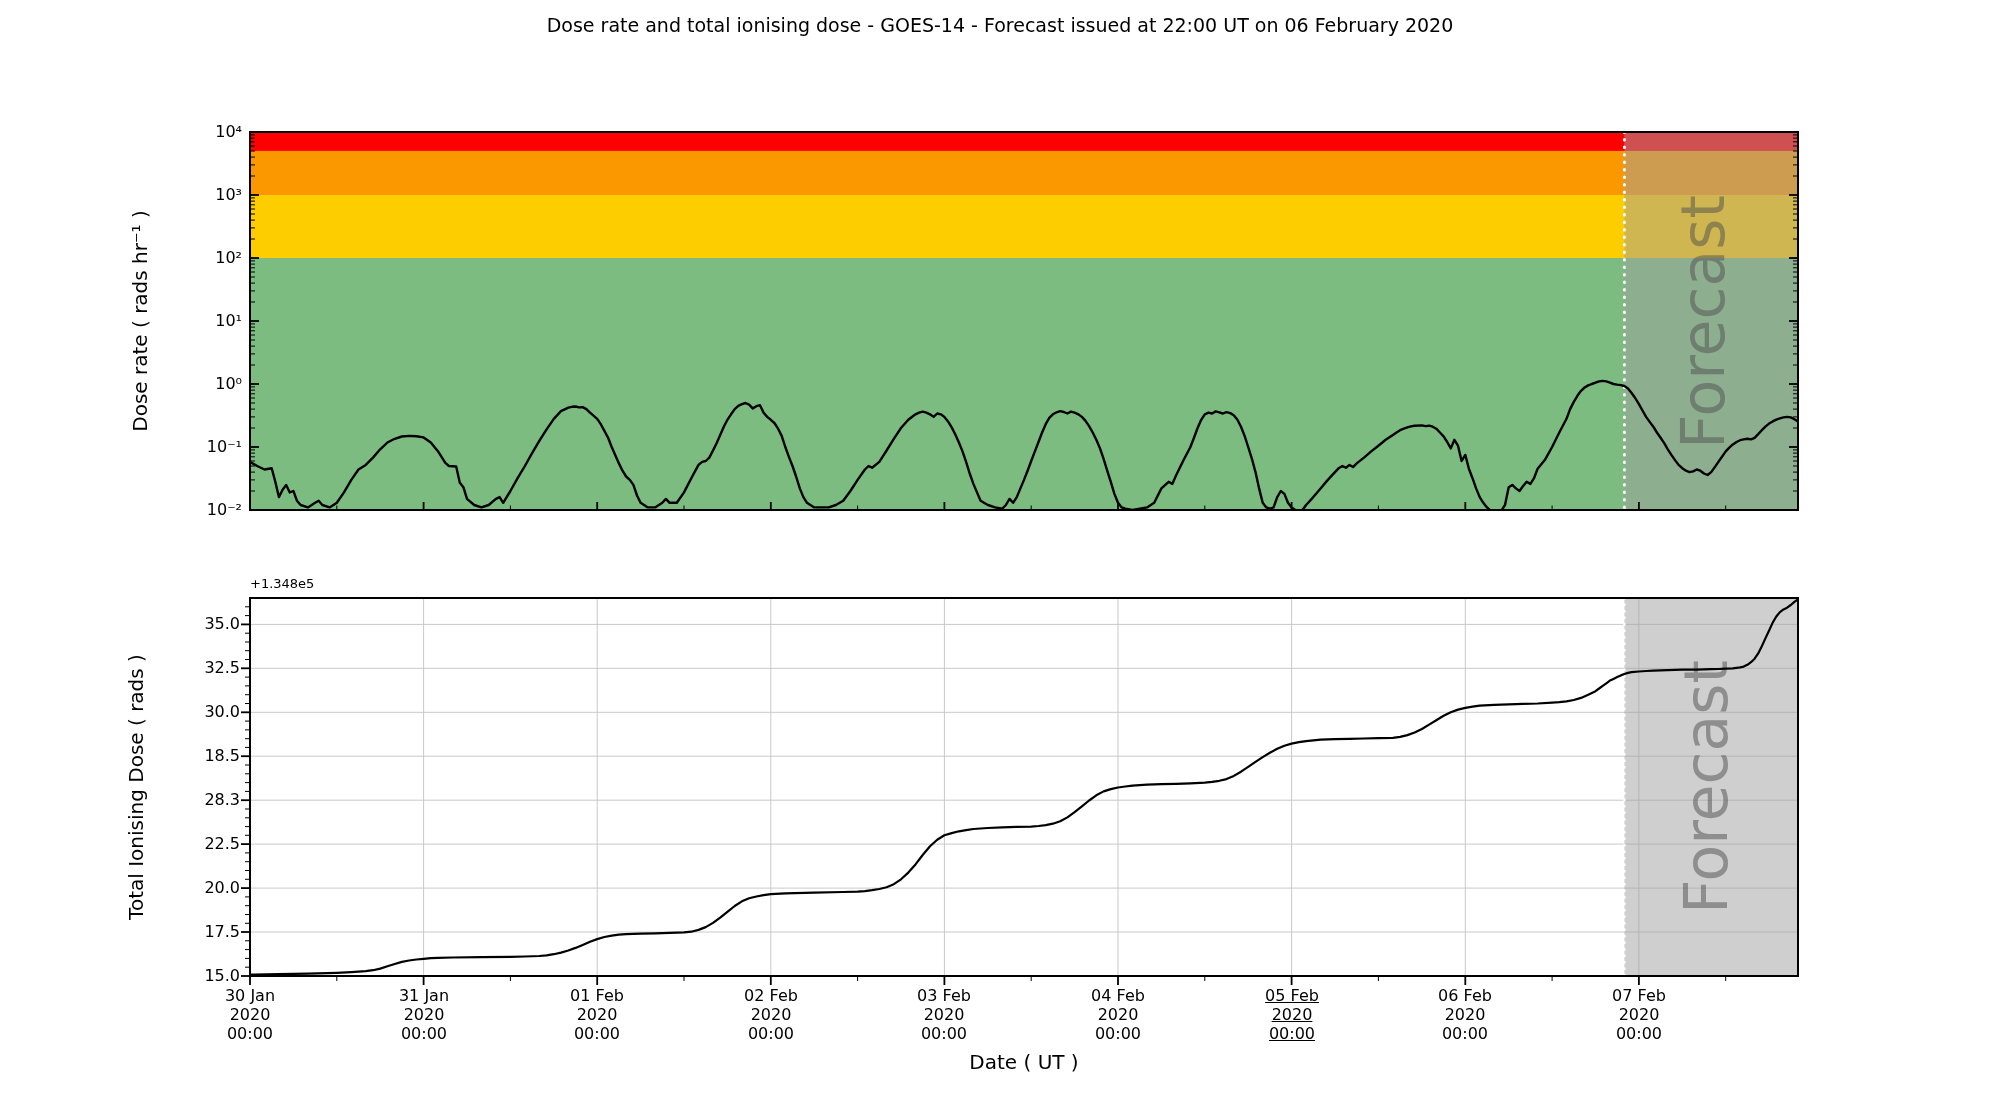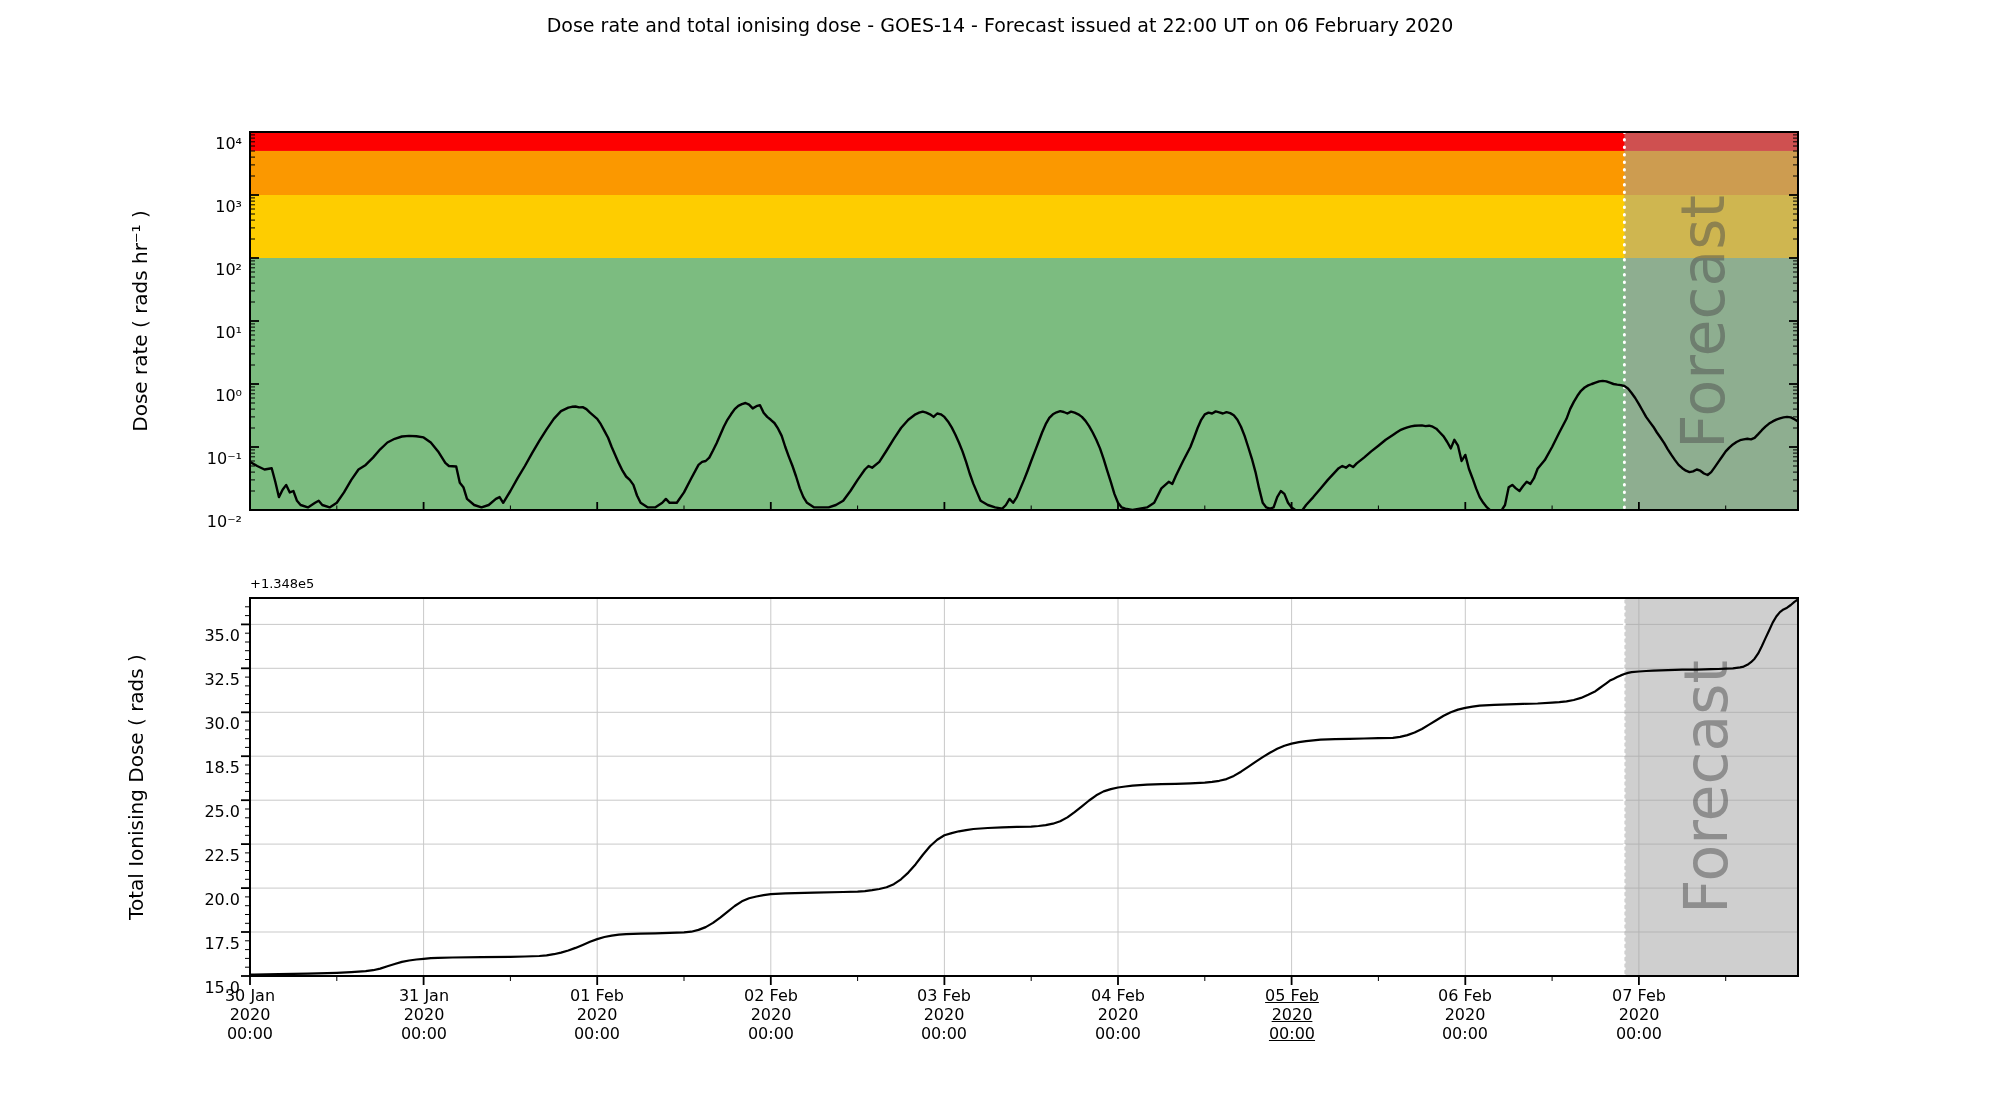--- a/index.html
+++ b/index.html
@@ -6,33 +6,34 @@
   #figure{position:relative;width:2000px;height:1100px;background:#ffffff;
           font-family:"DejaVu Sans","Liberation Sans",sans-serif;color:#000;overflow:hidden;}
   .page-title{position:absolute;top:14px;left:0;width:2000px;text-align:center;
               font-size:19px;white-space:nowrap;}
   .page-subtitle{position:absolute;top:58px;left:250px;width:1548px;text-align:center;
               font-size:19px;white-space:nowrap;}
   .ylabel{position:absolute;font-size:20px;white-space:nowrap;
           transform:translate(-50%,-50%) rotate(-90deg);}
   .xlabel{position:absolute;top:1050px;left:250px;width:1548px;text-align:center;font-size:20px;}
   .offset-text{position:absolute;top:576px;left:250px;font-size:13px;}
-  .ytick{position:absolute;width:70px;text-align:right;font-size:16px;line-height:22px;margin-top:12px;}
+  .ytick{position:absolute;width:70px;text-align:right;font-size:16px;line-height:22px;}
   .xtick{position:absolute;width:120px;text-align:center;font-size:16px;line-height:19px;
          white-space:pre-line;}
   svg{position:absolute;left:0;top:0;}
   svg text.forecast-watermark{font-family:"DejaVu Sans","Liberation Sans",sans-serif;}
 </style>
 </head>
 <body>
 
 <div id="figure">
   <div class="page-title">Dose rate and total ionising dose - GOES-14 - Forecast issued at 22:00 UT on 06 February 2020</div>
   <div class="ylabel" style="left:140px;top:321px;">Dose rate ( rads hr⁻¹ )</div>
   <div class="ylabel" style="left:136px;top:787px;">Total Ionising Dose ( rads )</div>
+  <div class="xlabel">Date ( UT )</div>
   <div class="offset-text">+1.348e5</div>
 <svg width="2000" height="1100">
       <defs>
         <clipPath id="clip-top">
           <rect x="250" y="132" width="1548" height="378"></rect>
         </clipPath>
         <clipPath id="clip-bot">
           <rect x="250" y="598" width="1548" height="378"></rect>
         </clipPath>
       </defs>
@@ -270,21 +271,21 @@
     <div class="ytick" style="left:172px;top:184px;">10³</div>
     <div class="ytick" style="left:172px;top:247px;">10²</div>
     <div class="ytick" style="left:172px;top:310px;">10¹</div>
     <div class="ytick" style="left:172px;top:373px;">10⁰</div>
     <div class="ytick" style="left:172px;top:436px;">10⁻¹</div>
     <div class="ytick" style="left:172px;top:499px;">10⁻²</div>
     <div class="ytick" style="left:170px;top:613px;">35.0</div>
     <div class="ytick" style="left:170px;top:657px;">32.5</div>
     <div class="ytick" style="left:170px;top:701px;">30.0</div>
     <div class="ytick" style="left:170px;top:745px;">18.5</div>
-    <div class="ytick" style="left:170px;top:789px;">25.0</div>
+    <div class="ytick" style="left:170px;top:789px;">28.3</div>
     <div class="ytick" style="left:170px;top:833px;">22.5</div>
     <div class="ytick" style="left:170px;top:877px;">20.0</div>
     <div class="ytick" style="left:170px;top:921px;">17.5</div>
     <div class="ytick" style="left:170px;top:965px;">15.0</div>
     <div class="xtick" style="left:190px;top:986px;">30 Jan
 2020
 00:00</div>
     <div class="xtick" style="left:364px;top:986px;">31 Jan
 2020
 00:00</div>

